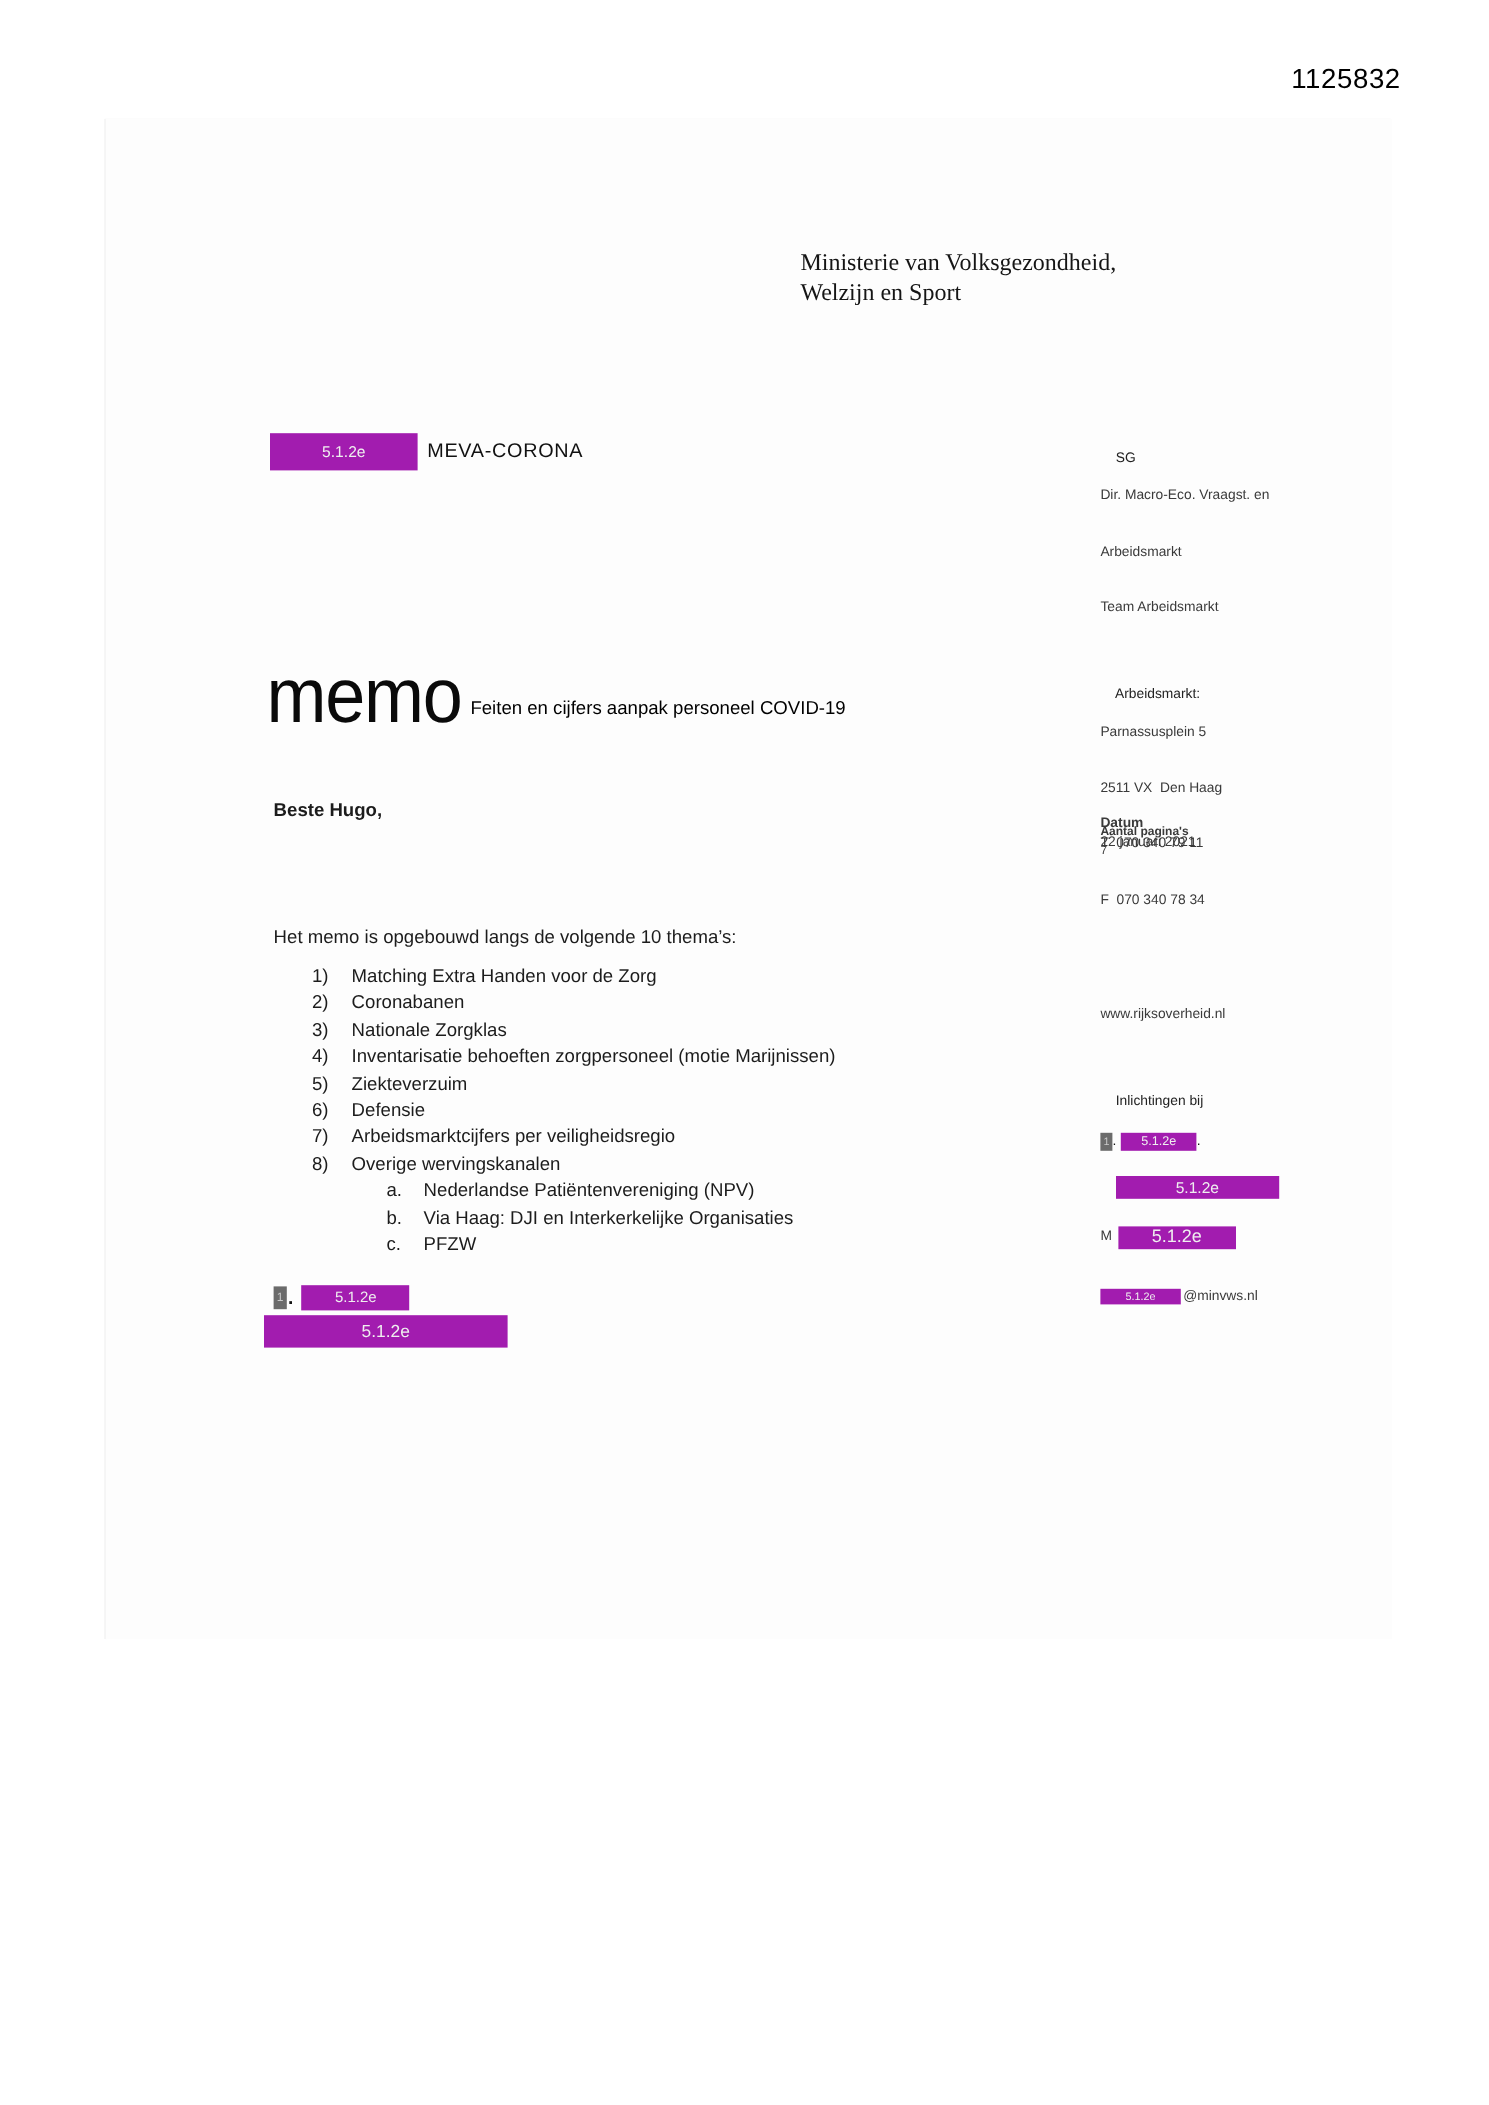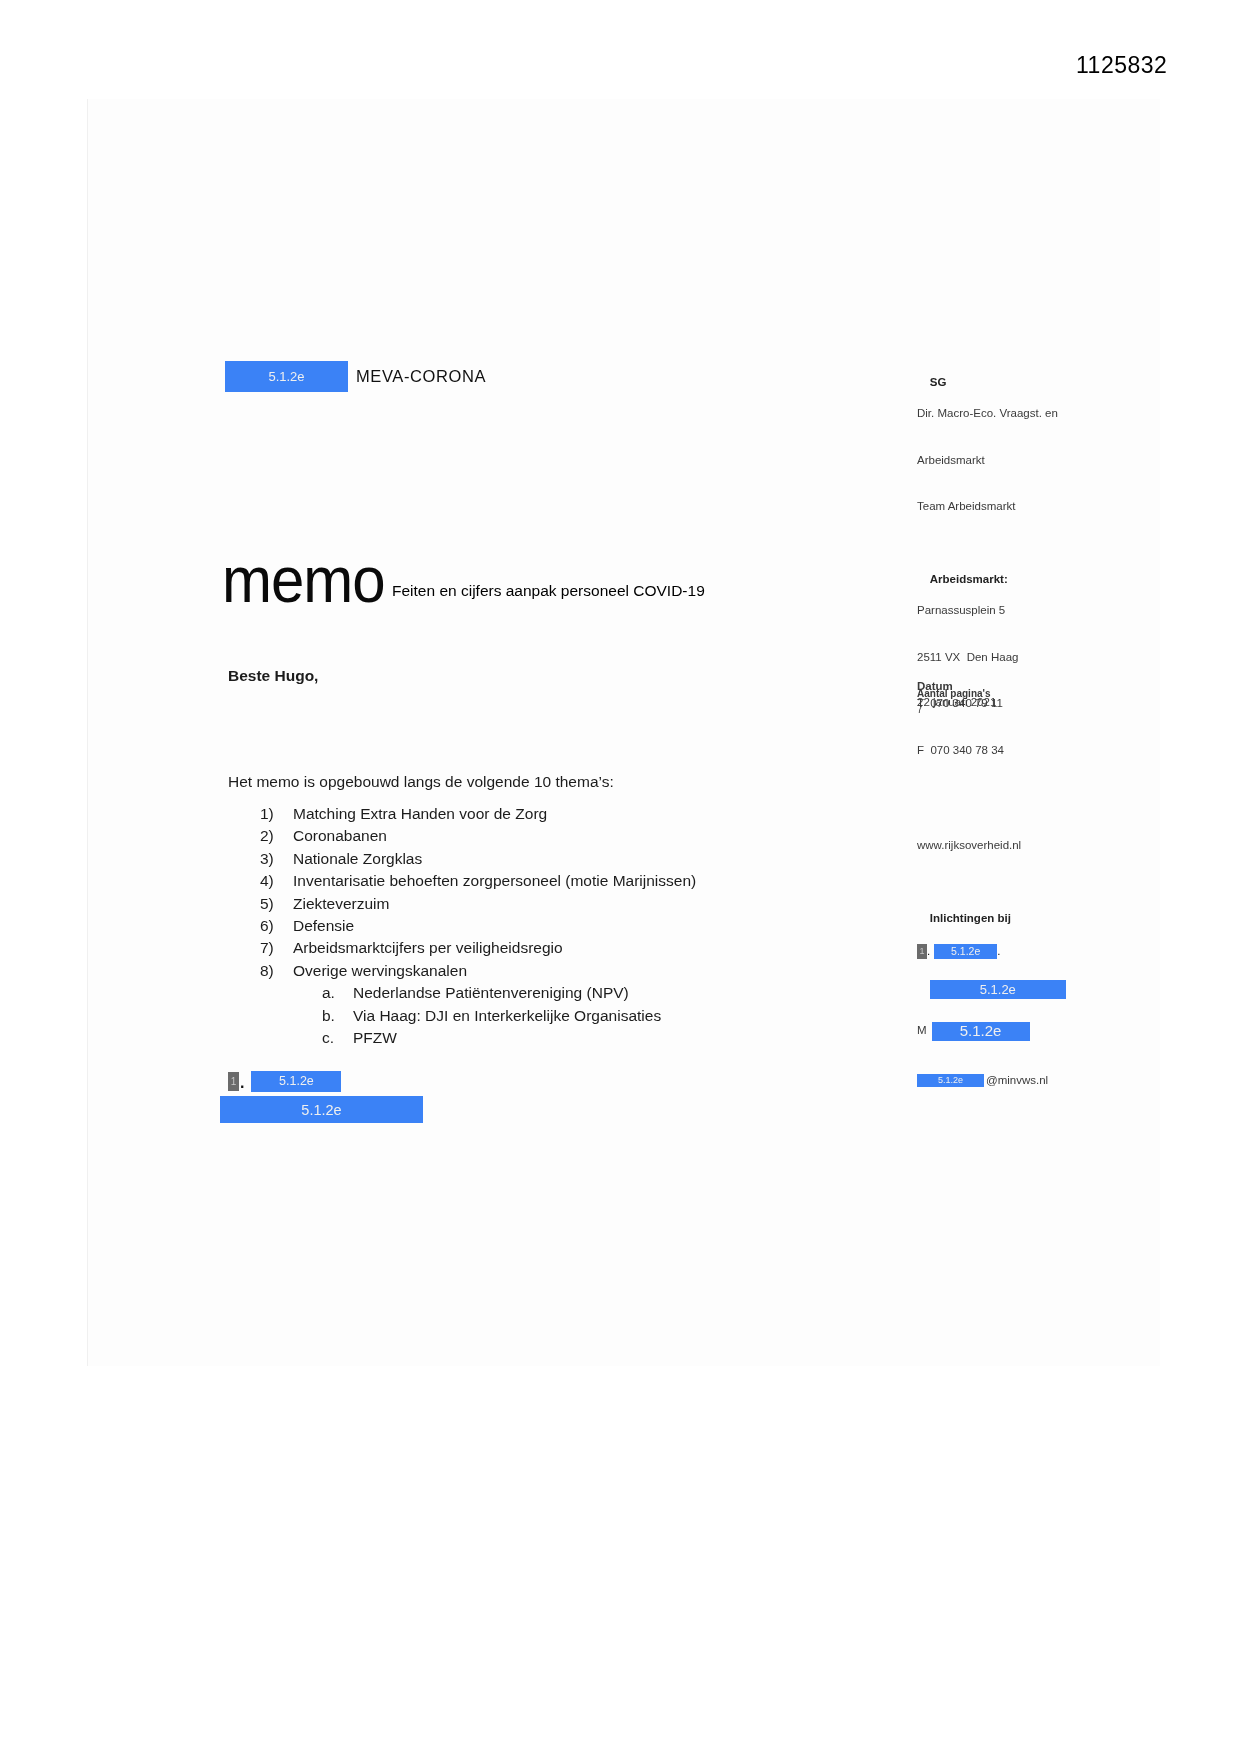--- a/index.html
+++ b/index.html
@@ -31,21 +31,21 @@
     font-family: "Liberation Serif", serif;
     font-size: 20px; line-height: 25px;
     color: #151515;
   }
 
   
   .redact {
     display: inline-flex;
     align-items: center;
     justify-content: center;
-    background: #3b82f6;
+    background: #a21caf;
     color: #efefef;
     font-family: "Liberation Sans", sans-serif;
     vertical-align: middle;
   }
   .redact-stub {
     display: inline-flex;
     align-items: center;
     justify-content: center;
     background: #6b6b6b;
     color: #c9c9c9;
@@ -66,21 +66,21 @@
     transform-origin: left top;
   }
   .memo-subtitle { left: 392px; top: 582px; font-size: 15.5px; color: #000000; }
 
   
   .sidebar {
     left: 917px; top: 359px; width: 200px;
     font-size: 11.5px; line-height: 15.6px; color: #3a3a3a;
     white-space: pre;
   }
-  .sidebar b, .sb-label { font-weight: bold; color: #222; }
+  .sidebar b, .sb-label { font-weight: normal; color: #222; }
   .sb-gap { height: 10px; }
   .sb-gap-lg { height: 17px; }
   .red-line { display: flex; align-items: center; margin-top: 2px; }
   .red-initial { width: 10px; height: 15px; font-size: 9px; }
   .red-name { width: 63px; height: 15px; font-size: 10.5px; margin-left: 4px; }
   .red-wide { width: 136px; height: 19px; font-size: 13px; margin-top: 5px; }
   .red-phone { width: 98px; height: 19px; font-size: 15px; margin-left: 5px; }
   .red-email { width: 67px; height: 13px; font-size: 9px; margin-right: 2px; }
   .m-row { display: flex; align-items: center; margin-top: 7px; }
   .email-row { display: flex; align-items: center; margin-top: 1px; }
@@ -111,20 +111,24 @@
   .footer { left: 923px; top: 1528px; font-size: 11.5px; color: #3a3a3a; }
 </style>
 </head>
 <body>
 
 <div class="page">
   <div class="scan-sheet"></div>
 
   <div class="abs doc-number">1125832</div>
 
+  <div class="abs ministry">
+    <div>Ministerie van Volksgezondheid,</div>
+    <div>Welzijn en Sport</div>
+  </div>
 
   <div class="abs meva-row">
     <span class="redact meva-box">5.1.2e</span>
     <span class="meva-label">MEVA-CORONA</span>
   </div>
 
   <div class="abs memo-title">memo</div>
   <div class="abs memo-subtitle">Feiten en cijfers aanpak personeel COVID-19</div>
 
   <div class="abs sidebar">

